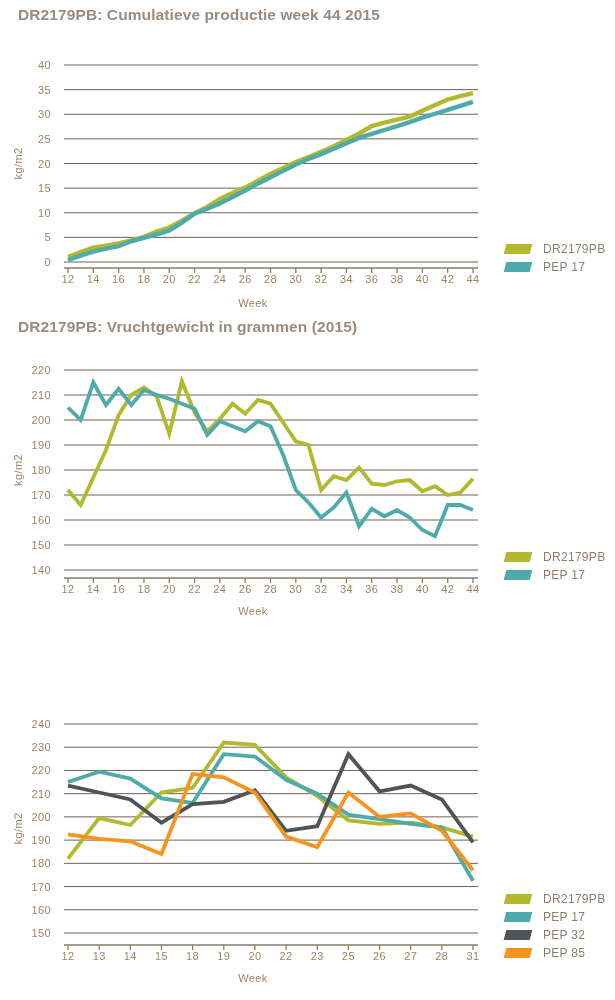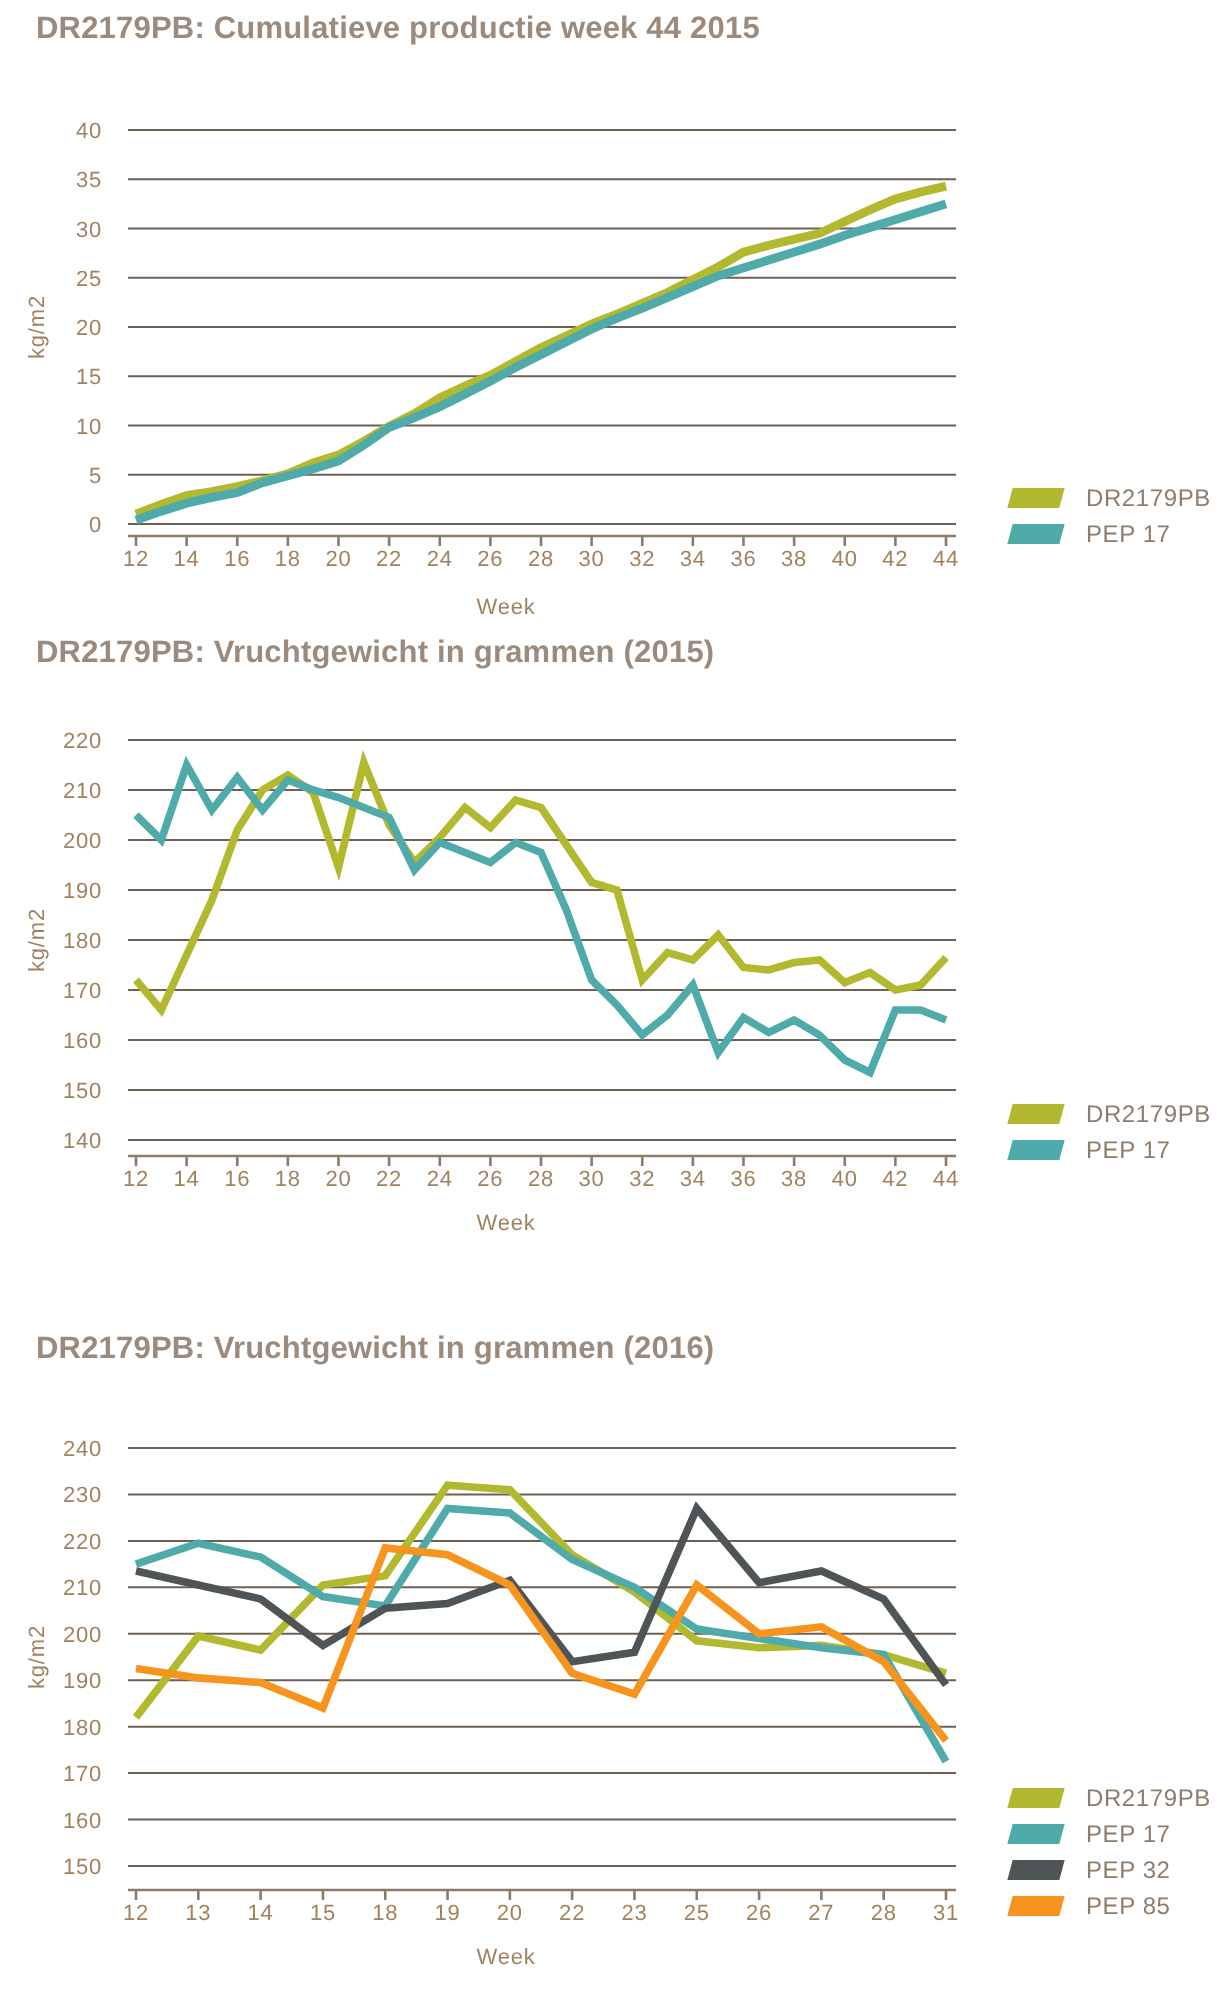--- a/index.html
+++ b/index.html
@@ -162,21 +162,20 @@
         <span class="lglabel">DR2179PB</span>
       </div>
       <div class="lgrow">
         <span class="swatch" style="background: rgb(79, 170, 170);"></span>
         <span class="lglabel">PEP 17</span>
       </div>
     </div>
 </section>
 
 <section class="chart" style="top:660px;height:340px;">
-  <h2 class="chart-title">DR2179PB: Vruchtgewicht in grammen (2016)</h2>
   <svg class="plot" width="615" height="340" viewBox="0 0 615 340">
       <line x1="64" x2="478" y1="273" y2="273" stroke="#6e6153" stroke-width="1"></line>
       <text x="51" y="277" text-anchor="end" class="tick">150</text>
       <line x1="64" x2="478" y1="249.77777777777777" y2="249.77777777777777" stroke="#6e6153" stroke-width="1"></line>
       <text x="51" y="253.77777777777777" text-anchor="end" class="tick">160</text>
       <line x1="64" x2="478" y1="226.55555555555554" y2="226.55555555555554" stroke="#6e6153" stroke-width="1"></line>
       <text x="51" y="230.55555555555554" text-anchor="end" class="tick">170</text>
       <line x1="64" x2="478" y1="203.33333333333331" y2="203.33333333333331" stroke="#6e6153" stroke-width="1"></line>
       <text x="51" y="207.33333333333331" text-anchor="end" class="tick">180</text>
       <line x1="64" x2="478" y1="180.11111111111111" y2="180.11111111111111" stroke="#6e6153" stroke-width="1"></line>

